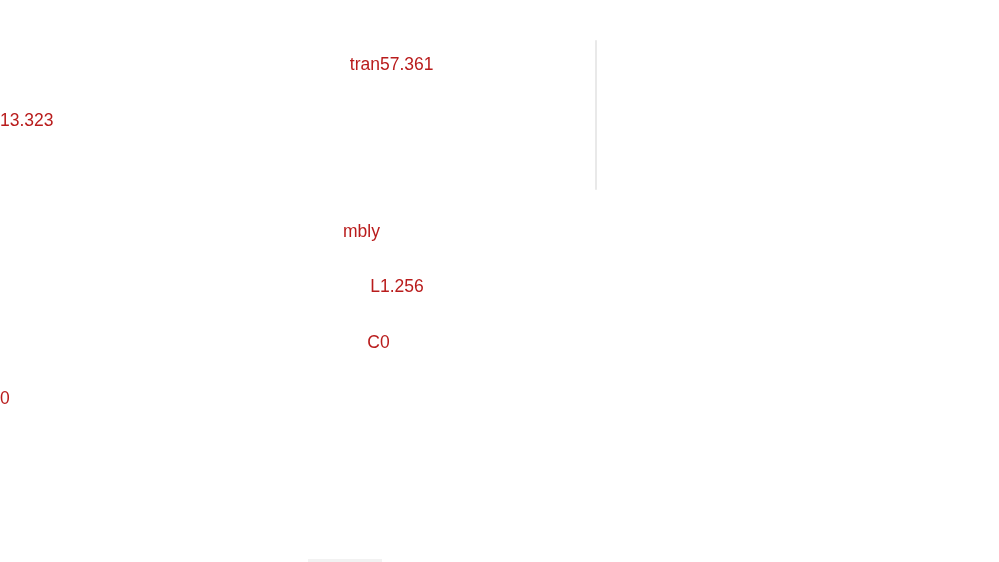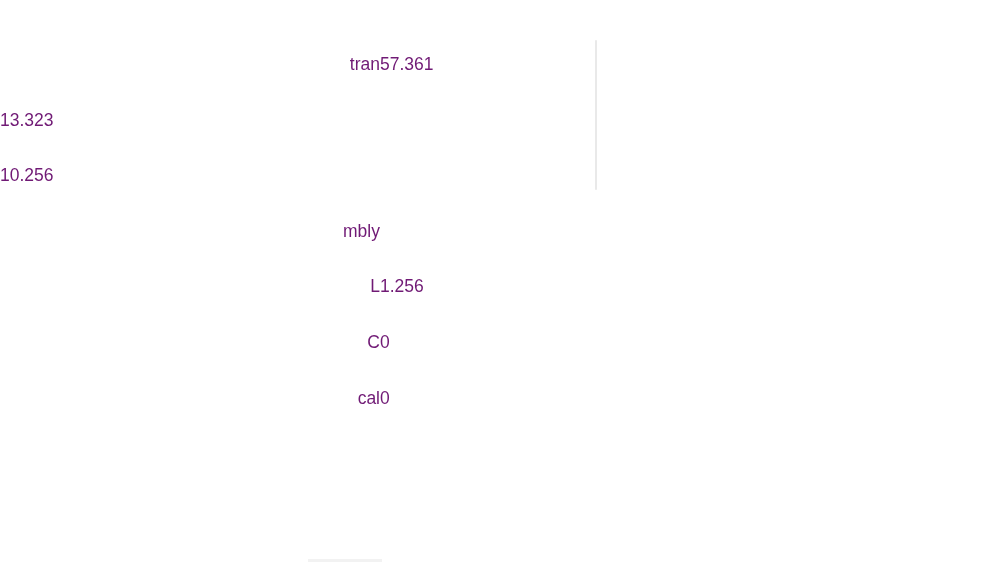--- a/index.html
+++ b/index.html
@@ -24,21 +24,21 @@
     left: 0;
     top: 37px;
     width: 593px;
   }
   .kv-row {
     display: flex;
     align-items: center;
     height: 55.6px;
   }
   .kv-cell {
-    color: #701a75;
+    color: #b91c1c;
     font-size: 17.5px;
     line-height: 1;
     white-space: nowrap;
   }
   .kv-label {
     width: 380px;
     text-align: right;
   }
   .kv-value {
     flex: 1;
@@ -72,41 +72,39 @@
     <div class="kv-row">
       <span class="kv-cell kv-label">tran</span>
       <span class="kv-cell kv-value">57.361</span>
     </div>
 
     <div class="kv-row">
       <span class="kv-cell kv-value">13.323</span>
     </div>
 
     <div class="kv-row">
-      <span class="kv-cell kv-value">10.256</span>
     </div>
 
     <div class="kv-row">
       <span class="kv-cell kv-label">mbly</span>
     </div>
 
 
     <div class="kv-row">
       <span class="kv-cell kv-label">L</span>
       <span class="kv-cell kv-value">1.256</span>
     </div>
 
 
     <div class="kv-row">
       <span class="kv-cell kv-label">C</span>
       <span class="kv-cell kv-value">0</span>
     </div>
 
     <div class="kv-row">
-      <span class="kv-cell kv-label">cal</span>
       <span class="kv-cell kv-value">0</span>
     </div>
 
   </div>
 
   <div class="scrollbar-track-line"></div>
 
   <div class="partial-bottom-element"></div>
 
 </div>

